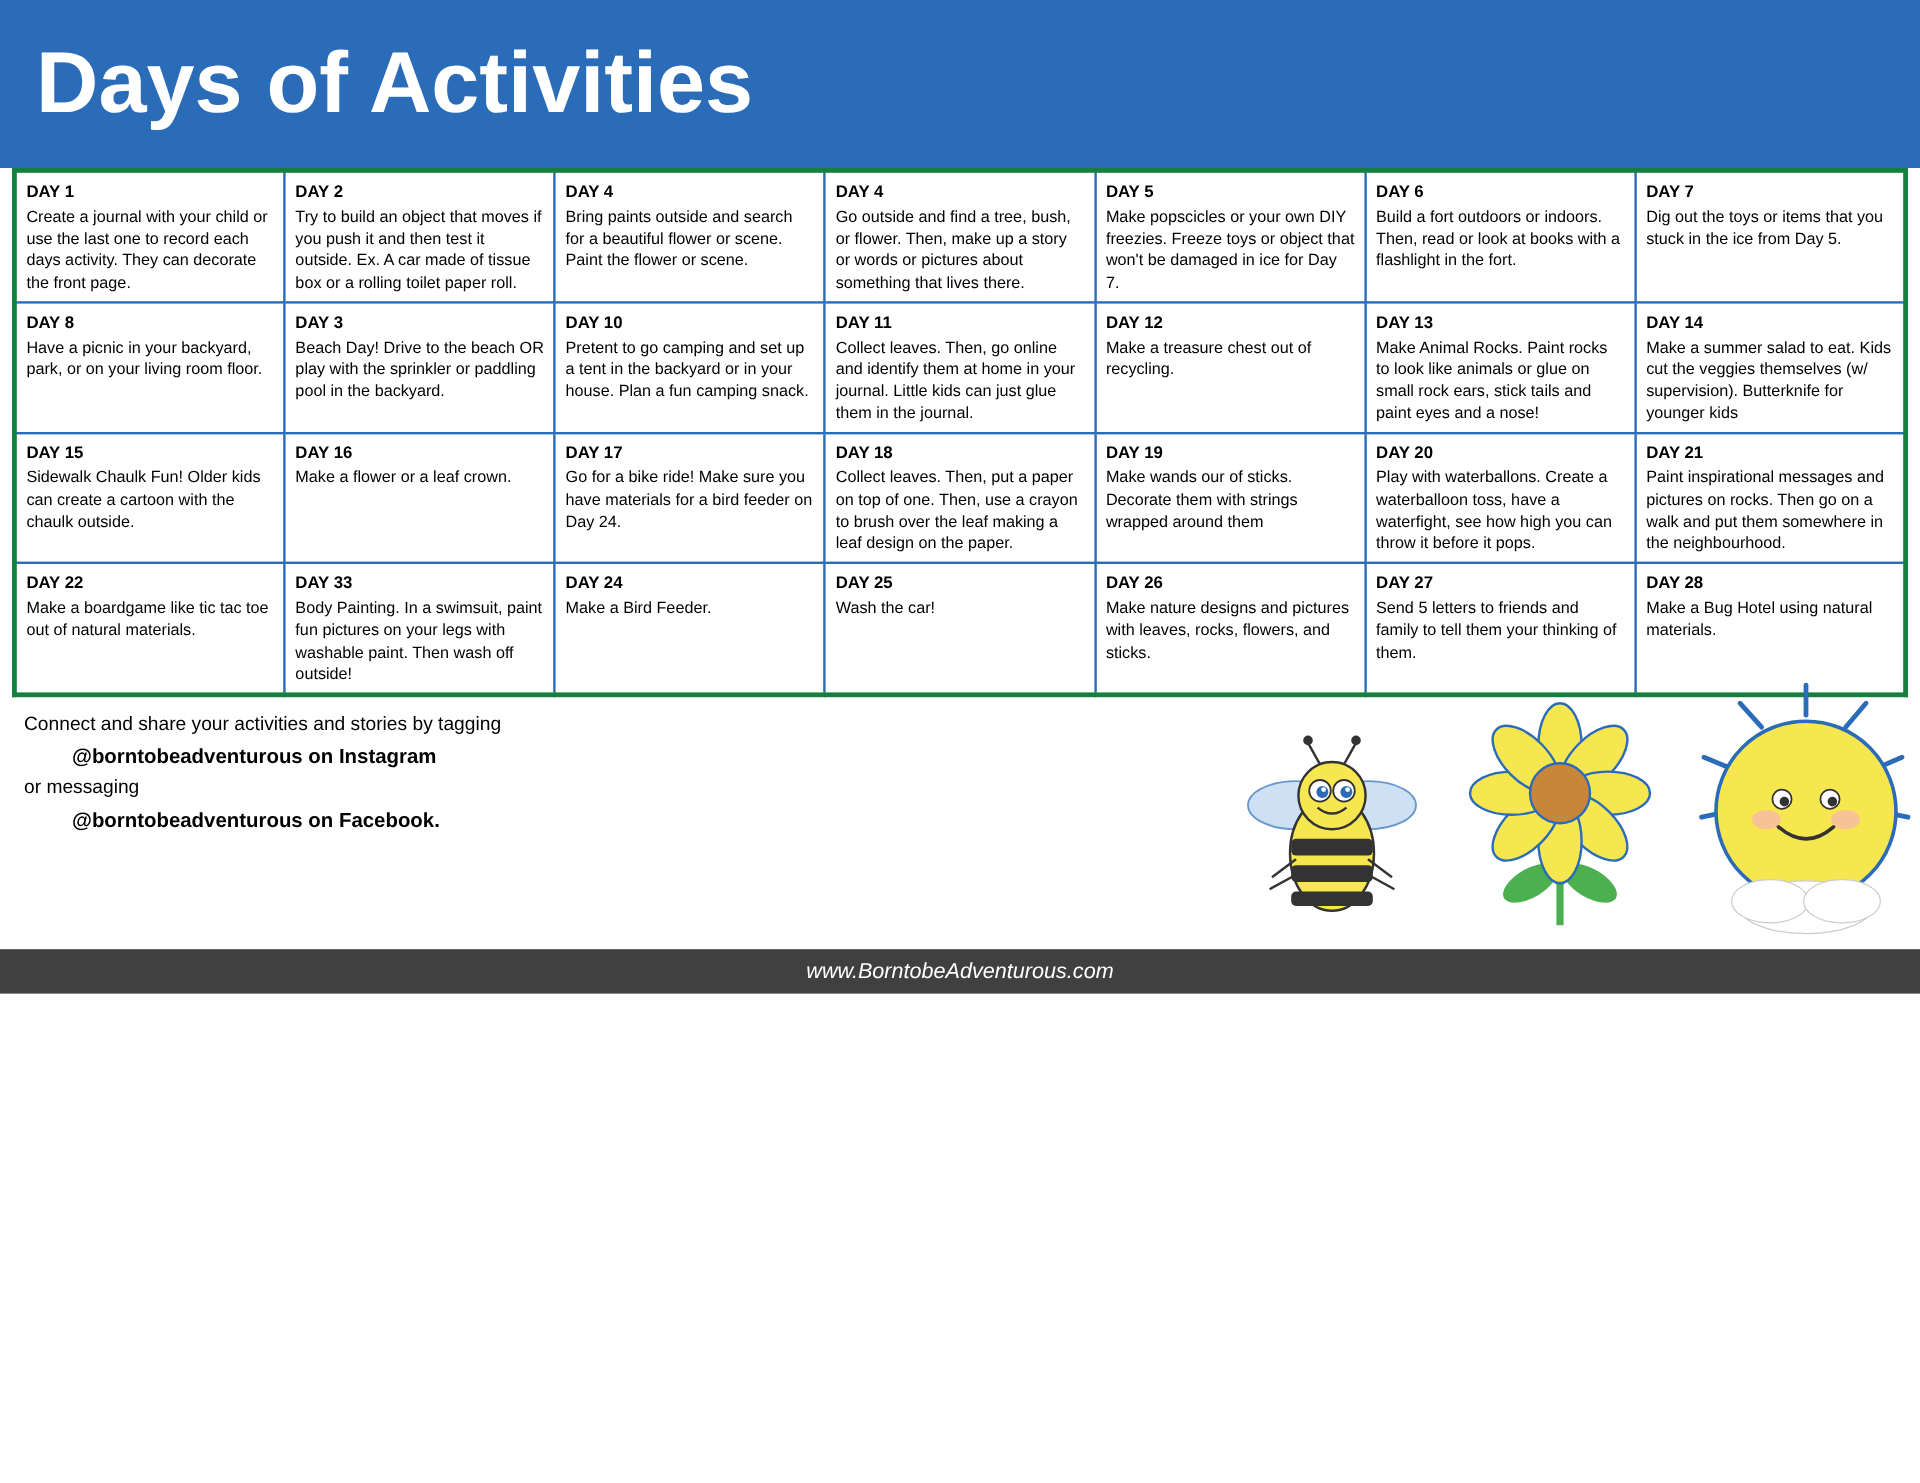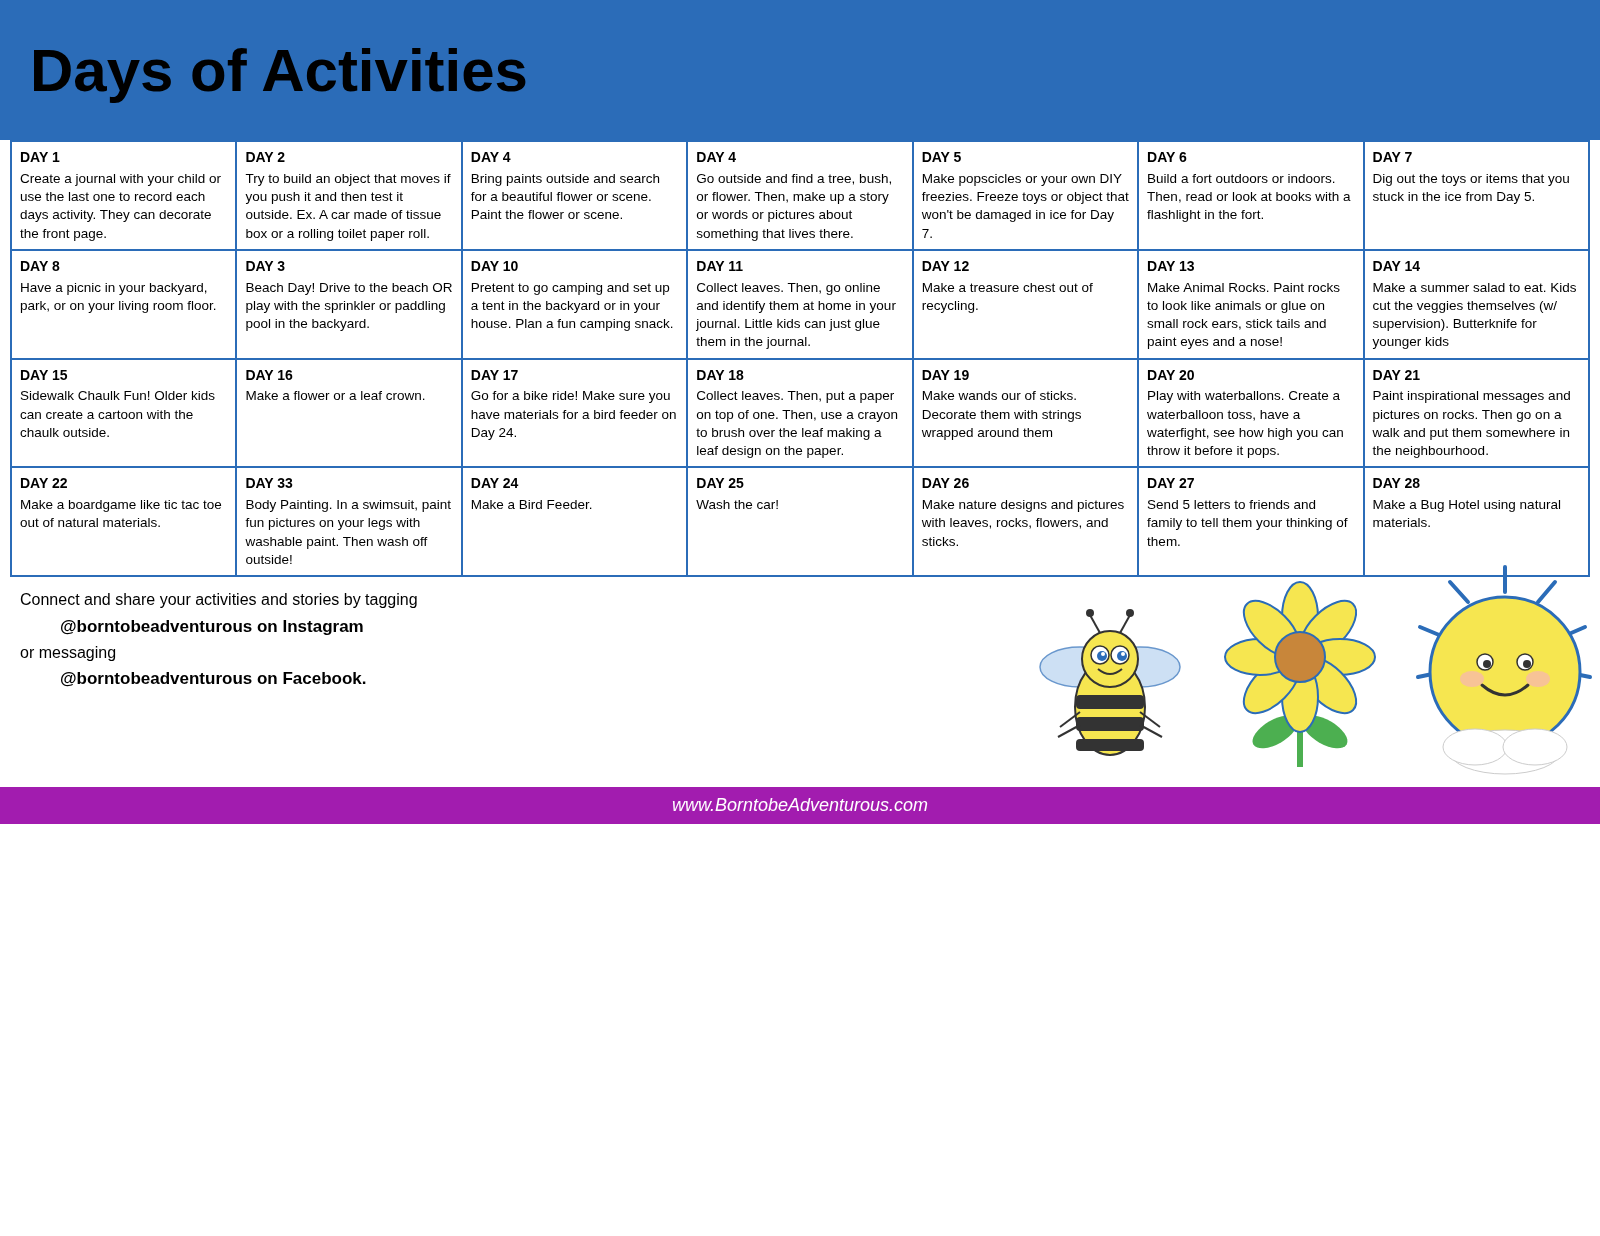--- a/index.html
+++ b/index.html
@@ -21,35 +21,35 @@
 
     .header-number {
       font-size: 110px;
       font-weight: 900;
       color: #fff;
       line-height: 1;
       margin-right: 12px;
     }
 
     .header-text {
-      font-size: 60px;
+      font-size: 72px;
       font-weight: 700;
-      color: #000000;
+      color: #ffffff;
       line-height: 1.05;
     }
 
     .calendar-wrapper {
       padding: 0 10px;
       margin-top: 0;
     }
 
     table {
       width: 100%;
       border-collapse: collapse;
-      border: 2px solid #15803d;
+      border: 4px solid #15803d;
     }
 
     td {
       border: 2px solid #2b6cb8;
       vertical-align: top;
       padding: 6px 8px;
       width: calc(100% / 7);
       font-size: 13.5px;
       line-height: 1.35;
       min-height: 120px;
@@ -86,21 +86,21 @@
     .illustrations {
       position: absolute;
       right: 0;
       bottom: 0;
       display: flex;
       align-items: flex-end;
       gap: 0;
     }
 
     .bottom-bar {
-      background: #a21caf;
+      background: #404040;
       text-align: center;
       color: #fff;
       font-size: 18px;
       padding: 8px 14px;
       margin-top: 10px;
       font-style: italic;
     }
 
     
     .bee-container {

